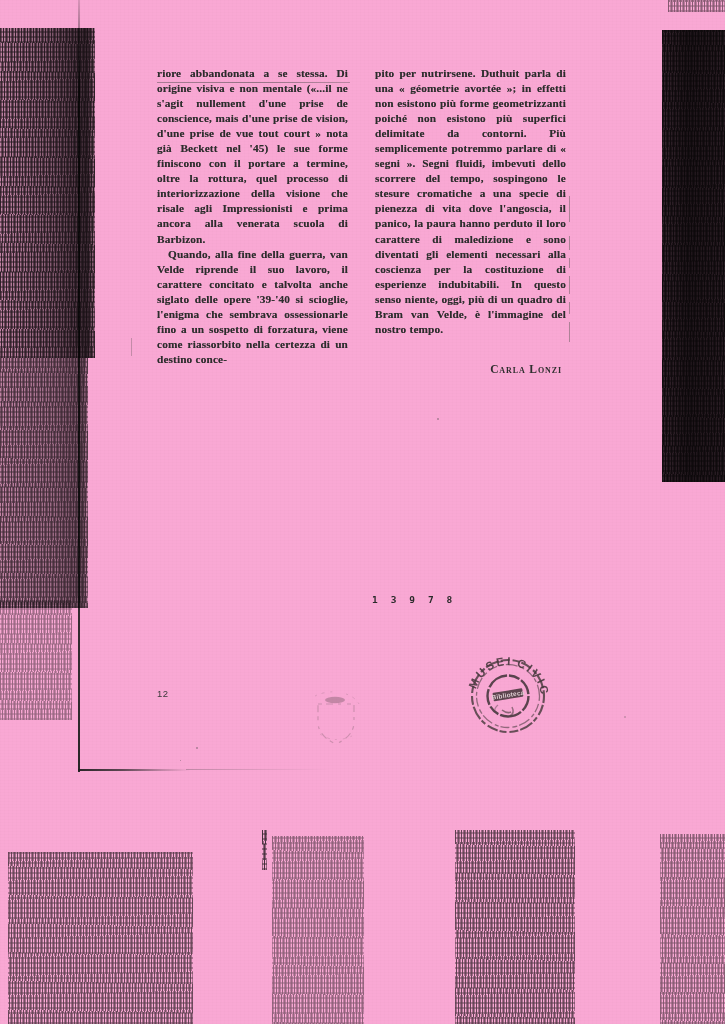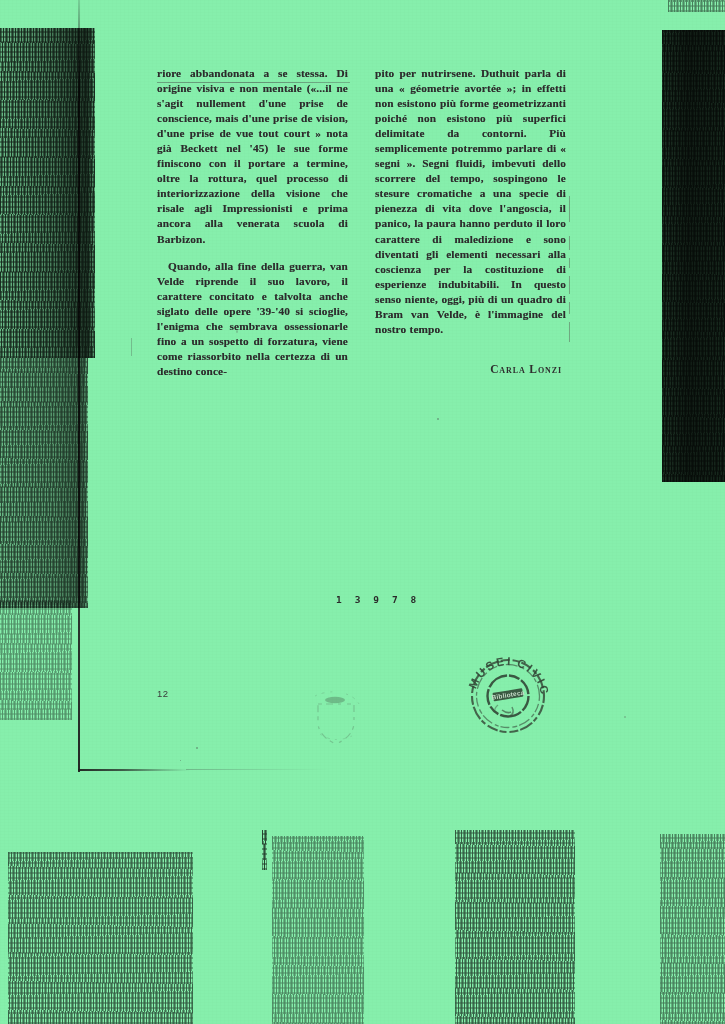--- a/index.html
+++ b/index.html
@@ -5,21 +5,21 @@
   html, body {
     margin: 0;
     padding: 0;
     background: #ffffff;
   }
   #page {
     position: relative;
     width: 725px;
     height: 1024px;
     overflow: hidden;
-    background: #86efac;
+    background: #f9a8d4;
     font-family: "Liberation Serif", serif;
   }
 
   
   .paper-base {
     position: absolute;
     inset: 0;
     background:
       radial-gradient(ellipse 60% 50% at 45% 40%, #ececeа 0%, #e7e7e3 60%, #e2e2de 100%),
       #e8e8e4;
@@ -127,21 +127,21 @@
     text-align: justify;
     text-align-last: left;
     font-size: 11.3px;
     line-height: 15.05px;
     letter-spacing: .12px;
     color: #2c2c2c;
     word-spacing: .3px;
     font-weight: 600;
     text-shadow: 0 0 .6px rgba(60,60,60,.55);
   }
-  .para + .para { text-indent: 11px; margin-top: 12px; }
+  .para + .para { text-indent: 11px; margin-top: 0; }
   .first-line-underline {
     position: absolute;
     left: 157px; top: 82px;
     width: 193px; height: 1px;
     background: linear-gradient(90deg, rgba(70,70,70,.45) 0%, rgba(70,70,70,.55) 50%, rgba(70,70,70,.35) 100%);
   }
   .byline {
     margin: 26px 0 12px 0;
     text-align: right;
     font-size: 11.5px;
@@ -161,21 +161,21 @@
   }
   #margin-mark .seg {
     position: absolute;
     left: 3px; width: 1px;
     background: #55554f;
   }
 
   
   #accession-number {
     position: absolute;
-    left: 336px; top: 594px;
+    left: 372px; top: 594px;
     font-family: "DejaVu Sans Mono", monospace;
     font-size: 9.5px;
     letter-spacing: 3.6px;
     color: #2a2a2a;
     font-weight: 700;
   }
 
   
   #page-folio {
     position: absolute;

